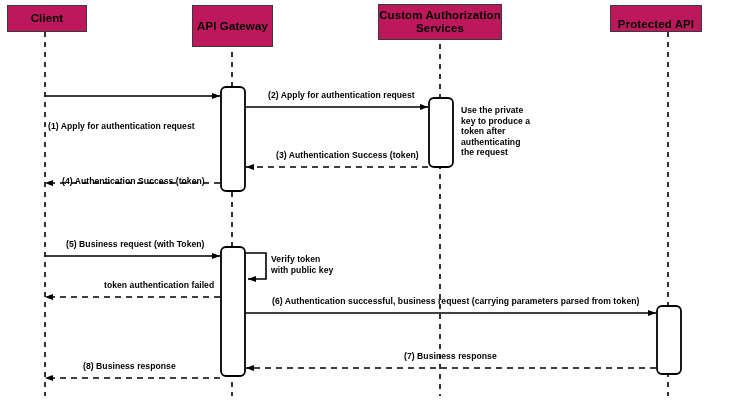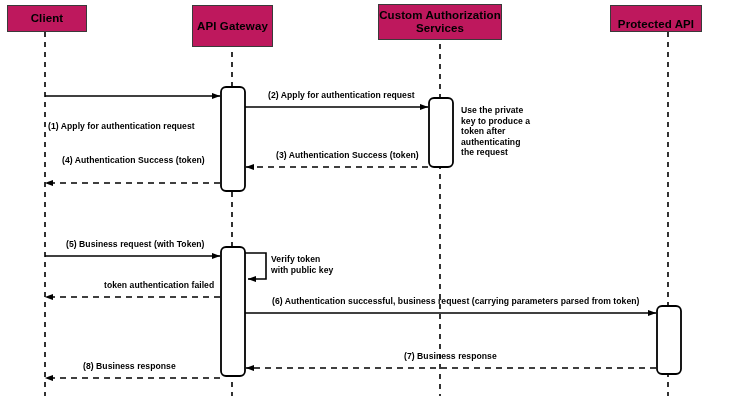--- a/index.html
+++ b/index.html
@@ -123,21 +123,21 @@
   <div class="lifeline-box" style="left:610px; top:5px; width:92px; height:27px;align-items:flex-end;">
     <span>Protected API</span>
   </div>
 
   <div class="msg-label" style="left:48px; top:79px;margin-top:42px;">(1) Apply for authentication request</div>
 
   <div class="msg-label" style="left:268px; top:90px;">(2) Apply for authentication request</div>
 
   <div class="msg-label" style="left:276px; top:150px;text-align:center;">(3) Authentication Success (token)</div>
 
-  <div class="msg-label" style="left:62px; top:155px;">(4) Authentication Success (token)</div>
+  <div class="msg-label" style="left:62px; top:176px;">(4) Authentication Success (token)</div>
 
   <div class="msg-label" style="left:66px; top:239px;">(5) Business request (with Token)</div>
 
   <div class="note-label" style="left:271px; top:254px;">
     <div>Verify token</div>
     <div>with public key</div>
   </div>
 
   <div class="msg-label" style="left:80px; top:280px;padding-left:24px;">token authentication failed</div>
 

